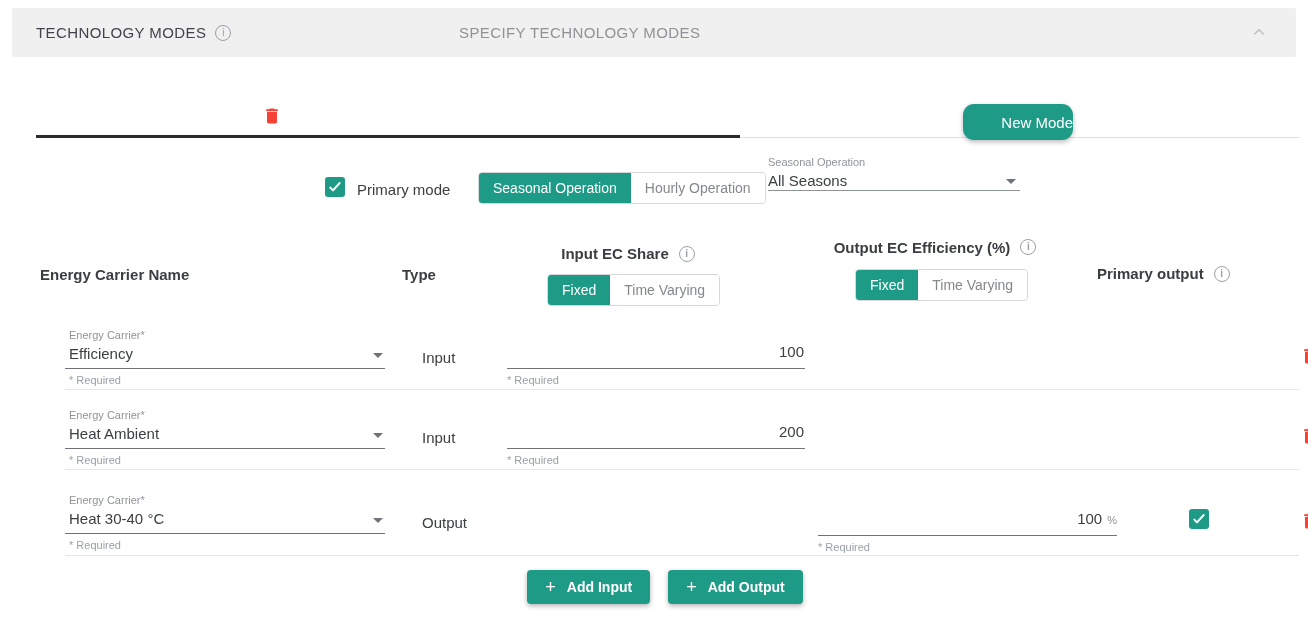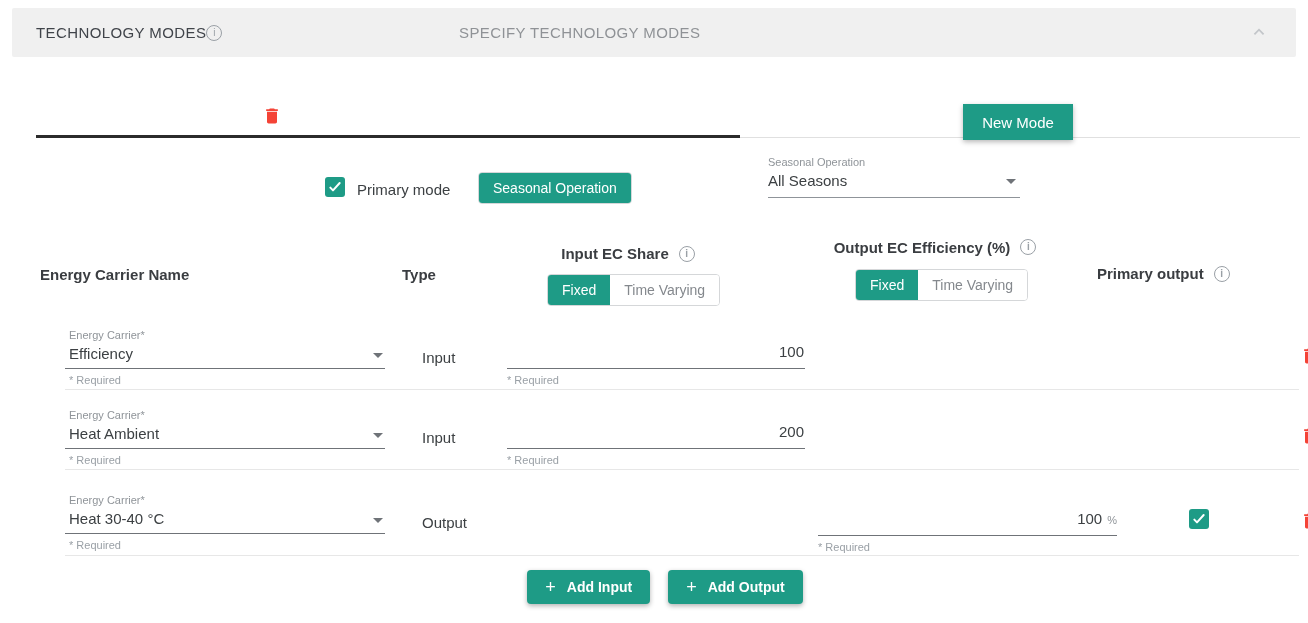--- a/index.html
+++ b/index.html
@@ -3,56 +3,56 @@
 <meta charset="utf-8">
 <style>
   * { box-sizing: border-box; margin: 0; padding: 0; }
   html,body { background:#fff; }
   body { font-family:"Liberation Sans", sans-serif; }
   .page { position:relative; width:1308px; height:623px; background:#fff; overflow:hidden; }
 
   
   .panel-header { position:absolute; left:12px; top:8px; width:1284px; height:49px;
                   background:#f0f0f0; border-radius:2px; }
-  .panel-title-wrap { position:absolute; left:24px; top:0; height:49px; display:flex; align-items:center; }
+  .panel-title-wrap { position:absolute; left:24px; top:0; height:49px; display:flex; align-items:center; gap:9px; }
   .panel-title { font-size:15px; color:#40444a; letter-spacing:.4px; }
   .panel-subtitle { position:absolute; left:447px; top:0; height:49px; display:flex; align-items:center;
                     font-size:15px; color:#8f9296; letter-spacing:.4px; }
   .panel-chevron { position:absolute; right:26px; top:13px; }
 
   .info-icon { width:16px; height:16px; border:1px solid #9aa0a6; border-radius:50%;
                color:#9aa0a6; font-size:10px; line-height:1; display:inline-flex;
                align-items:center; justify-content:center; flex:0 0 auto; }
 
   
   .tab-line { position:absolute; left:36px; top:137px; width:1264px; height:1px; background:#e0e0e0; }
   .tab-active-line { position:absolute; left:36px; top:135px; width:704px; height:3px; background:#2b2b2b; }
   .tab-label-row { position:absolute; left:262px; top:106px; display:flex; align-items:center; gap:14px; cursor:pointer; }
   .tab-label { font-size:15px; color:#3a3d41; }
   .trash-btn { display:inline-flex; cursor:pointer; background:none; border:none; padding:0; }
   .new-mode-btn { position:absolute; left:963px; top:104px; width:110px; height:36px;
-                  background:#1e9b86; color:#fff; border:none; border-radius:0;
+                  background:#1e9b86; color:#fff; border:none; border-radius:11px;
                   font-family:inherit; font-size:15px; font-weight:500;
-                  box-shadow:0 2px 5px rgba(0,0,0,.28); cursor:pointer; }
+                  box-shadow:0 2px 5px rgba(0,0,0,.28); cursor:pointer;text-align:right; }
 
   
   .checkbox { position:absolute; width:20px; height:20px; background:#1e9b86; border-radius:3px;
               display:flex; align-items:center; justify-content:center; cursor:pointer; }
   .cb-primary-mode { left:325px; top:177px; }
   .primary-mode-label { position:absolute; left:357px; top:181px; font-size:15px; color:#3c4043; }
 
   .seg-toggle { display:flex; border:1px solid #d5d7d9; border-radius:4px; overflow:hidden; height:32px; background:#fff; }
   .seg-toggle .opt { display:flex; align-items:center; padding:0 14px; font-size:14px;
                      color:#84888d; background:#fff; cursor:pointer; white-space:nowrap; }
   .seg-toggle .opt.active { background:#1e9b86; color:#fff; font-weight:500; }
   .op-toggle { position:absolute; left:478px; top:172px; }
 
   .season-select { position:absolute; left:768px; top:156px; width:252px; cursor:pointer; }
   .select-label { font-size:11px; color:#8f9499; height:13px; }
-  .select-value-row { position:relative; margin-top:3px; padding-bottom:7px; border-bottom:1px solid #8f9499; }
+  .select-value-row { position:relative; margin-top:3px; border-bottom:1px solid #8f9499; }
   .select-value { font-size:15px; color:#3c4043; }
   .caret { width:0; height:0; border-left:5px solid transparent; border-right:5px solid transparent;
            border-top:5px solid #6f7378; }
   .select-caret { position:absolute; right:4px; top:7px; }
 
   
   .hdr { position:absolute; font-size:15px; font-weight:700; color:#3a3d41; }
   .hdr-name { left:40px; top:266px; }
   .hdr-type { left:402px; top:266px; }
   .hdr-share { left:478px; top:245px; width:300px; display:flex; justify-content:center; align-items:center; gap:10px; }
@@ -131,20 +131,21 @@
 
   <div class="checkbox cb-primary-mode">
     <svg viewBox="0 0 24 24" width="16" height="16">
         <path fill="none" stroke="#fff" stroke-width="3" stroke-linecap="round" stroke-linejoin="round" d="M5 13l4 4 10-11"></path>
       </svg>
   </div>
   <span class="primary-mode-label">Primary mode</span>
 
   <div class="seg-toggle op-toggle">
     <span class="opt active">Seasonal Operation</span>
+    <span class="opt">Hourly Operation</span>
   </div>
 
   <div class="season-select">
     <div class="select-label">Seasonal Operation</div>
     <div class="select-value-row">
       <span class="select-value">All Seasons</span>
       <span class="caret select-caret"></span>
     </div>
   </div>
 

